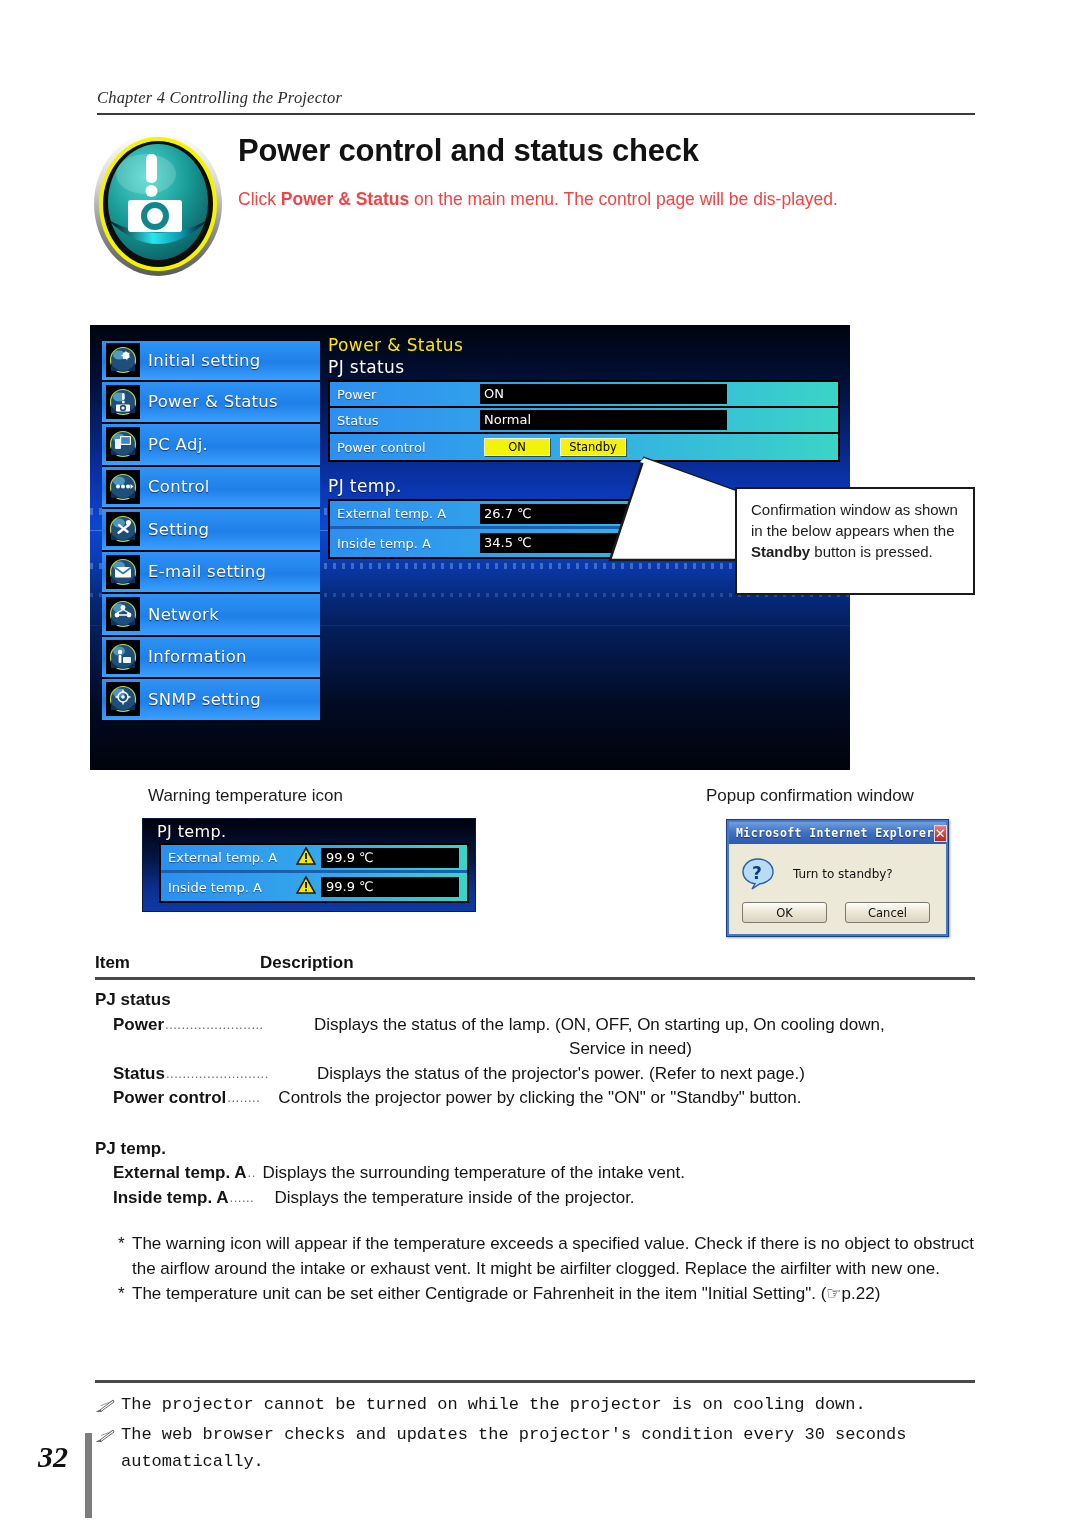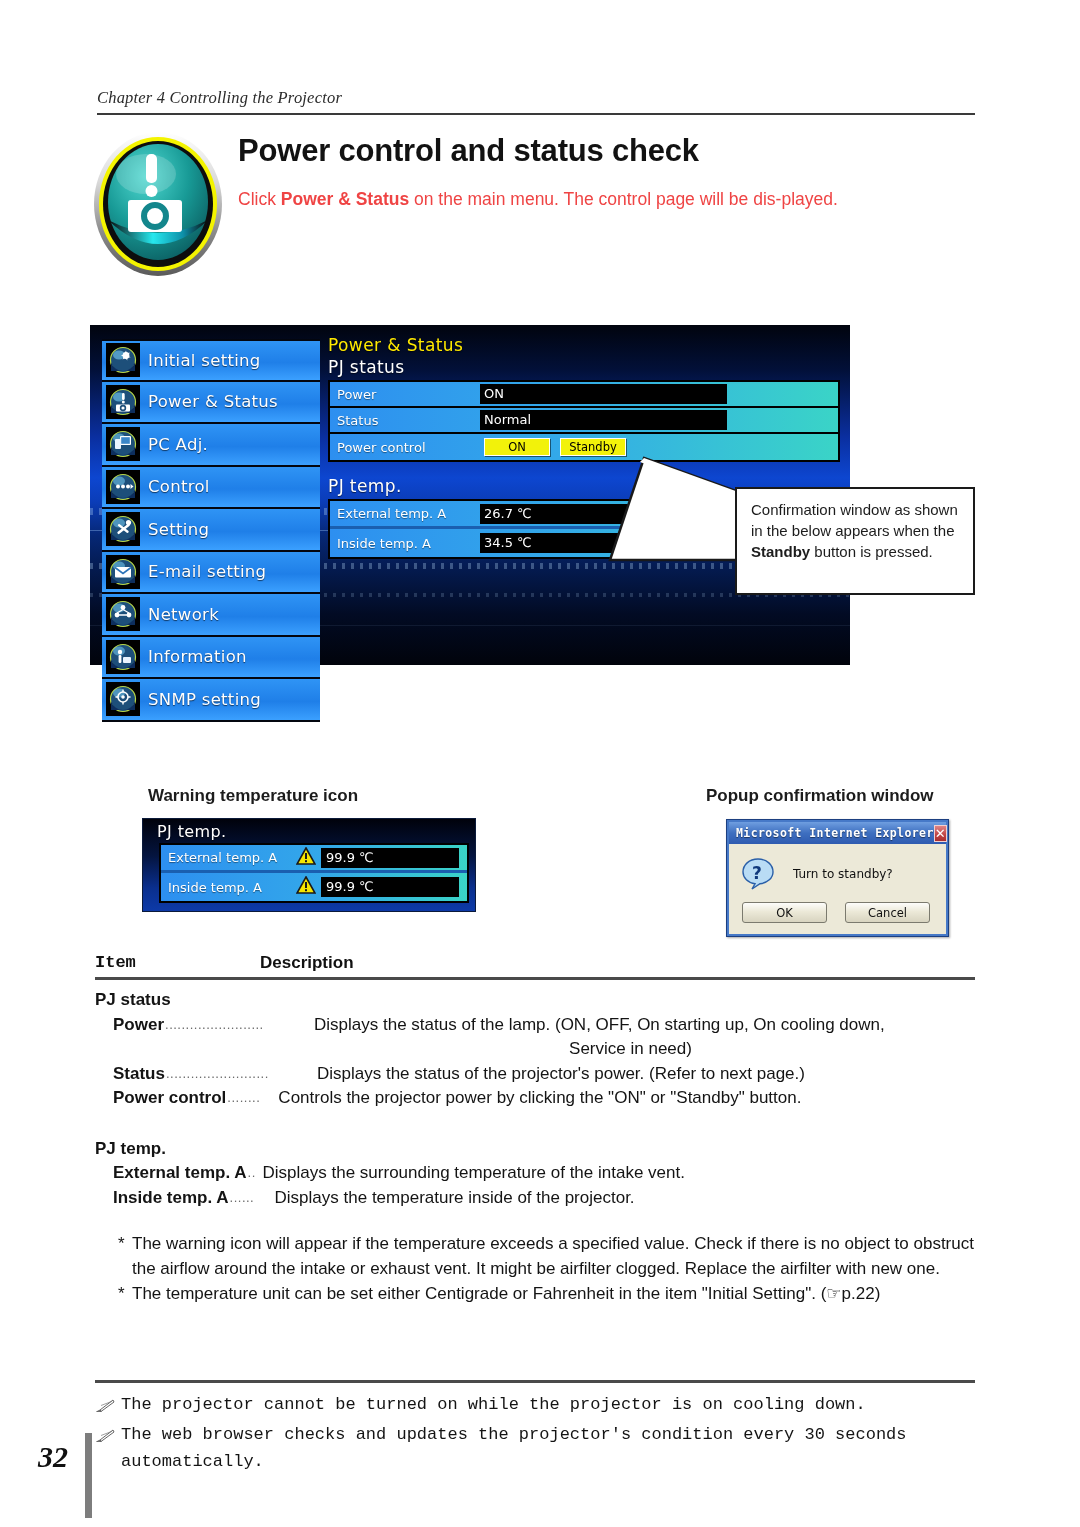--- a/index.html
+++ b/index.html
@@ -59,21 +59,21 @@
     color: #ef4444;
     text-align: justify;
   }
   .intro p { margin: 0; }
   .intro b { font-weight: bold; }
 
   
   .shot {
     position: absolute;
     left: 90px; top: 325px;
-    width: 760px; height: 340px;
+    width: 760px; height: 445px;
     background:
       linear-gradient(180deg, #01040e 0%, #021038 13%, #0a2fa0 33%,
                       #0d46d0 45%, #0b3db8 52%, #062775 62%,
                       #041a4e 72%, #020b24 85%, #01030b 100%);
     overflow: visible;
   }
   
   .shot .band {
     position: absolute; left: 0; width: 100%;
     background-image: repeating-linear-gradient(90deg,
@@ -205,21 +205,20 @@
     left: 0; top: 0; width: 1080px; height: 1527px;
     pointer-events: none;
     z-index: 4;
   }
 
   
   .fig-cap {
     position: absolute;
     font-size: 17px;
     color: #1c1c1c;
-    font-weight: bold;
   }
   .cap-warn { left: 148px; top: 786px; }
   .cap-popup { left: 706px; top: 786px; }
 
   
   .warnfig {
     position: absolute;
     left: 142px; top: 818px;
     width: 334px; height: 94px;
     background: linear-gradient(180deg,#00020b 0%,#04143f 40%,#0a2f8e 75%,#0d3aa8 100%);
@@ -308,21 +307,21 @@
     font-size: 11.5px; color: #111;
     display:flex; align-items:center; justify-content:center;
   }
 
   
   .tblhead {
     position: absolute; left: 95px; top: 953px; width: 880px;
     display: flex;
     font-size: 17px; font-weight: bold; color: #111;
   }
-  .tblhead .c1 { width: 165px; font-family: Liberation Mono, monospace; }
+  .tblhead .c1 { width: 165px; }
   .tbl-rule {
     position: absolute; left: 95px; top: 977px; width: 880px; height: 3px;
     background: #4a4a4a;
   }
   .deflist {
     position: absolute; left: 95px; top: 985px; width: 885px;
     font-size: 17px; color: #141414; line-height: 24.5px;
   }
   .grp { font-weight: bold; margin-top: 3px; }
   .drow { display: flex; margin-left: 18px; }

